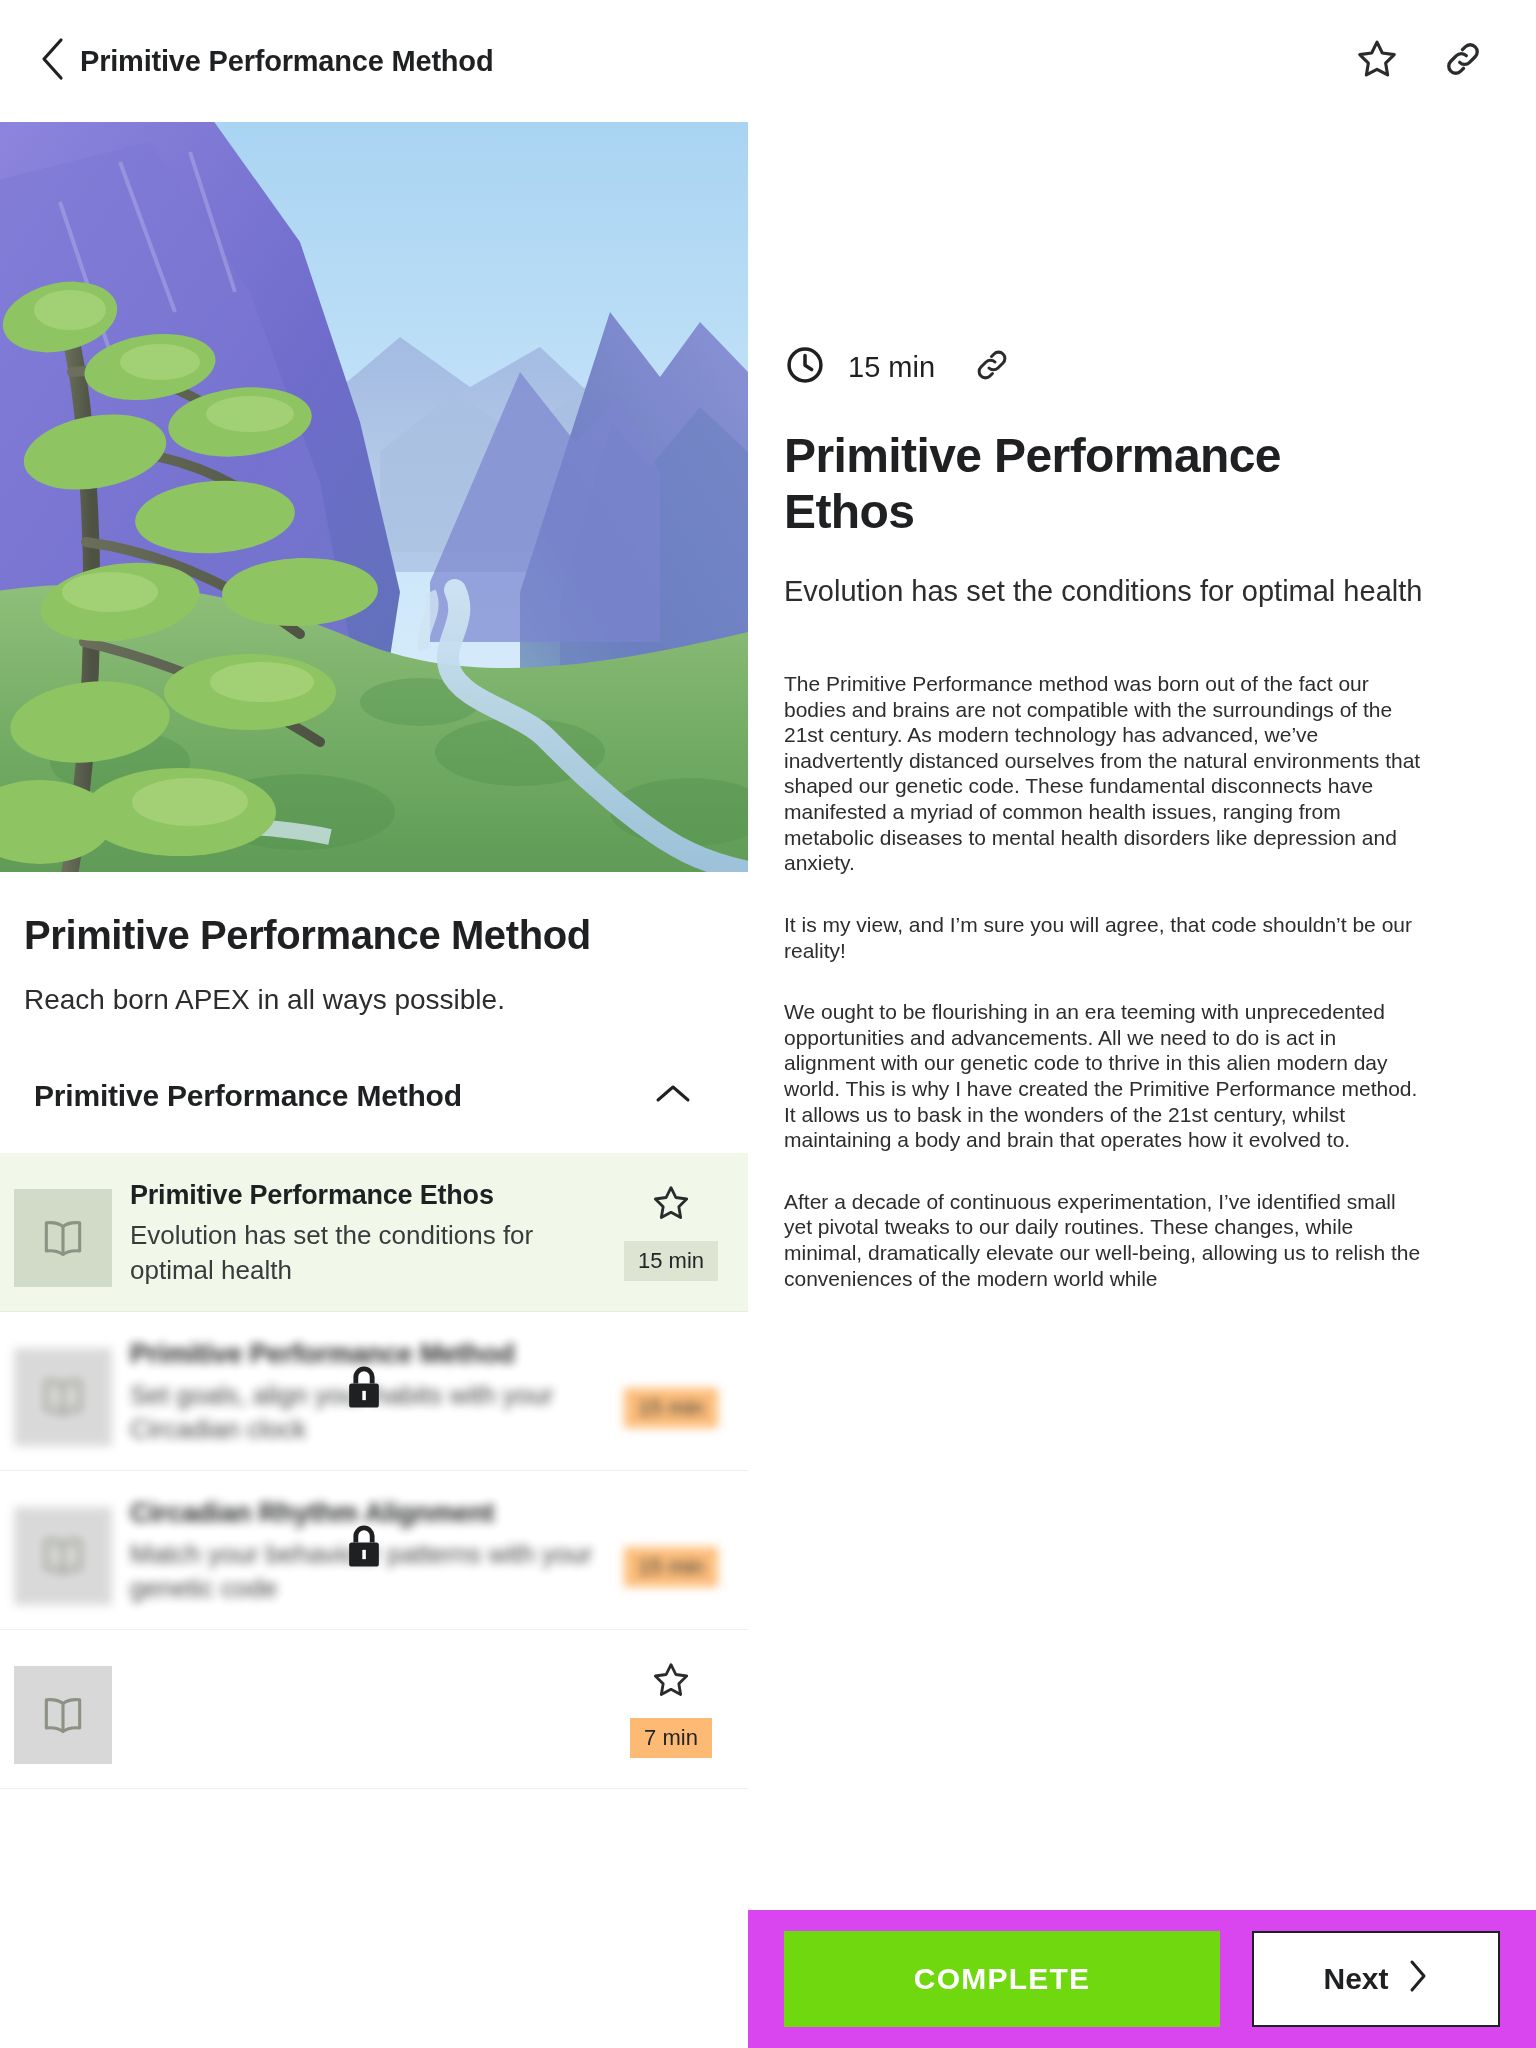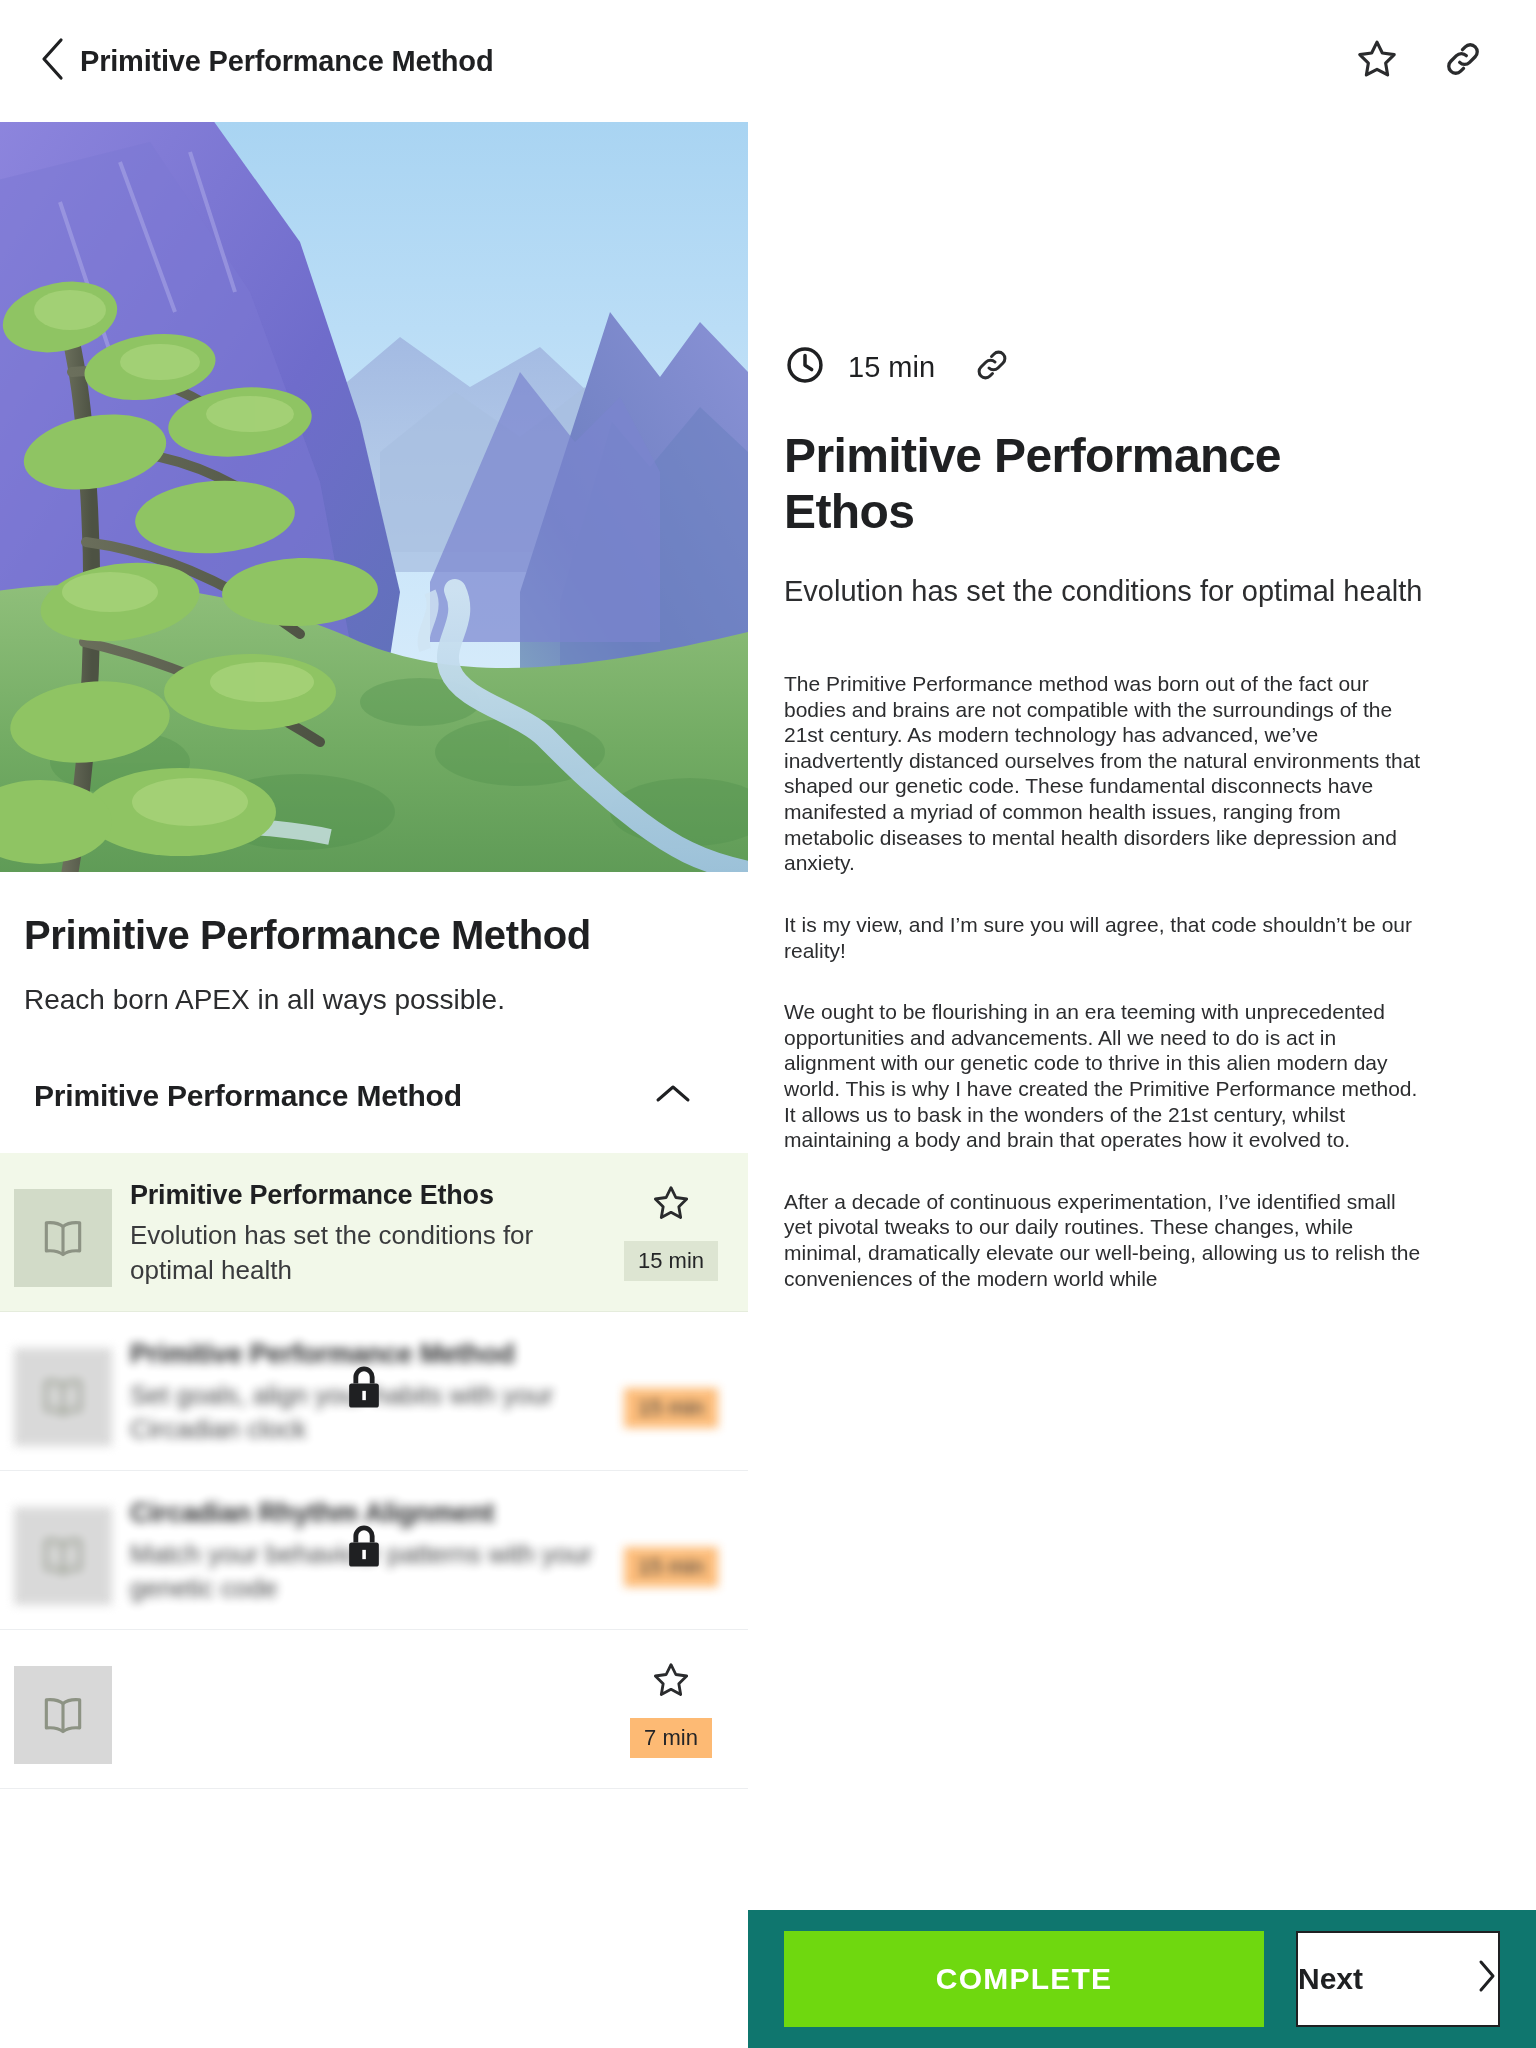--- a/index.html
+++ b/index.html
@@ -147,37 +147,37 @@
   .article-body { margin-top: 60px; max-width: 640px; }
   .article-body p {
     font-size: 21px; line-height: 1.22; color: #2c2d2f;
     margin-bottom: 36px;
   }
 
   
   .actionbar {
     position: absolute; left: 0; bottom: 0;
     width: 100%; height: 138px;
-    background: #0f766e;
+    background: #d946ef;
     display: flex; align-items: center; gap: 32px;
     padding: 0 36px;
   }
   .btn-complete {
     flex: 1 1 auto; height: 96px;
     background: #6fd80f; color: #ffffff;
     font-size: 30px; font-weight: bold; letter-spacing: 1.2px;
     display: flex; align-items: center; justify-content: center;
     border: none; cursor: pointer;
     font-family: "Liberation Sans", sans-serif;
   }
   .btn-next {
-    width: 204px; height: 96px;
+    width: 248px; height: 96px;
     background: #ffffff; border: 2px solid #1f2022;
     color: #1f2022; font-size: 30px; font-weight: bold;
-    display: flex; align-items: center; justify-content: space-between; gap: 18px;
+    display: flex; align-items: center; justify-content: center; gap: 18px;
     cursor: pointer; font-family: "Liberation Sans", sans-serif;
   }
 </style>
 </head>
 <body>
 
 <div class="topbar">
   <div class="back-btn">
     <span>
       <svg width="26" height="44" viewBox="0 0 26 44" fill="none">

